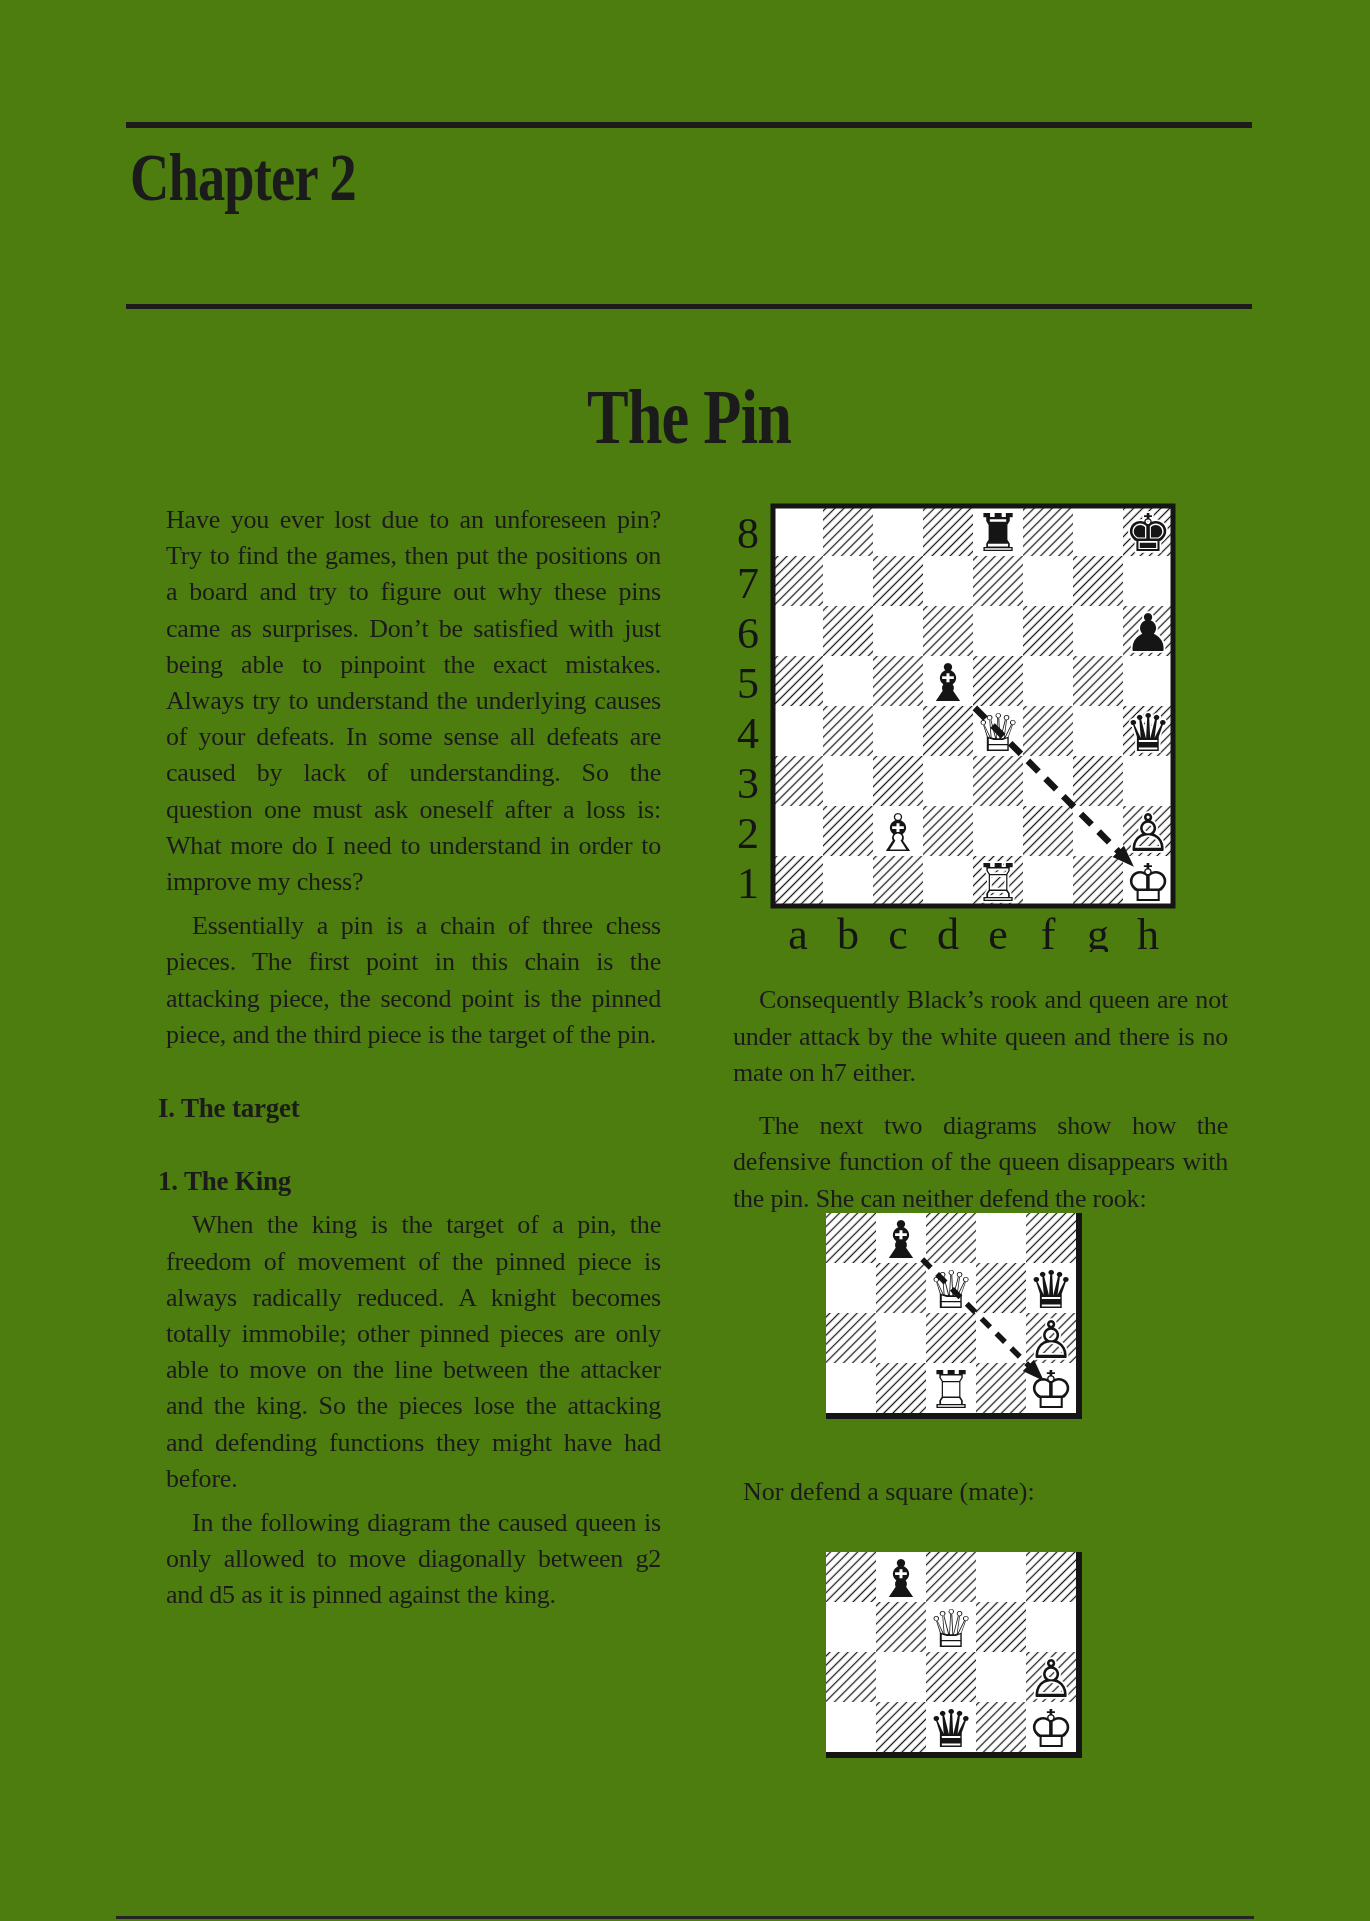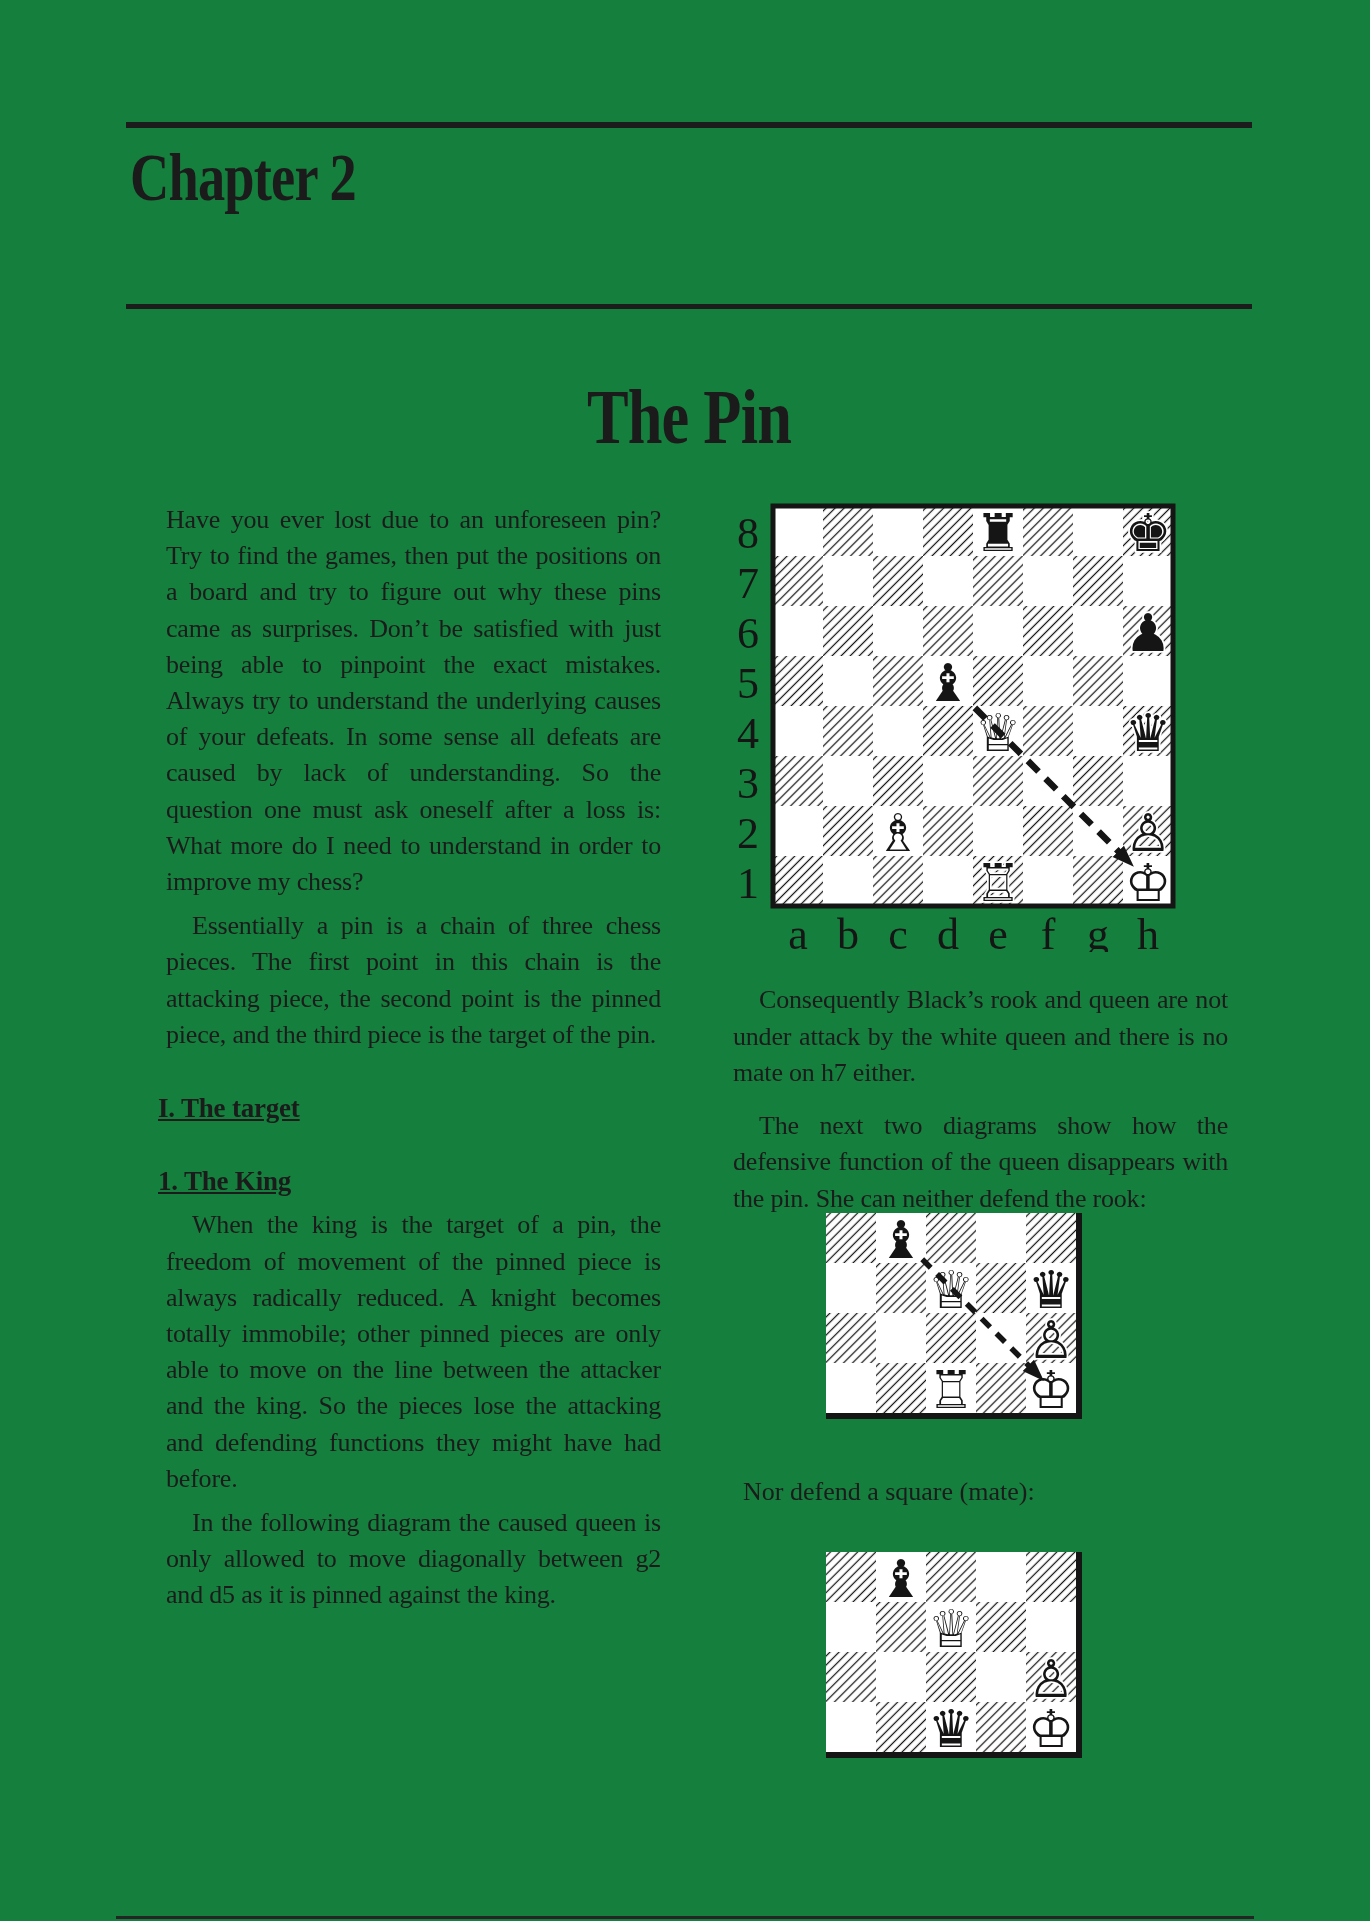--- a/index.html
+++ b/index.html
@@ -1,32 +1,32 @@
 <!DOCTYPE html>
 <html><head>
 <meta charset="utf-8">
 <style>
   html,body { margin:0; padding:0; background:#fff; }
-  .page { position:relative; width:1370px; height:1921px; background:#15803d;
+  .page { position:relative; width:1370px; height:1921px; background:#4d7c0f;
           font-family:"Liberation Serif", serif; color:#1b1b1b; overflow:hidden; }
   .rule { position:absolute; left:126px; width:1126px; background:#1c1c1c; }
   .rule-top { top:122px; height:6px; }
   .rule-bottom { top:304px; height:5px; }
   .chapter { position:absolute; left:130px; top:138px; margin:0; font-size:68px; font-weight:bold;
              letter-spacing:-1px; transform:scaleX(0.80); transform-origin:0 0; white-space:nowrap; }
   .title { position:absolute; left:126px; top:372px; width:1126px; margin:0; text-align:center;
            font-size:78px; font-weight:bold; letter-spacing:-1px; transform:scaleX(0.80);
            transform-origin:50% 0; }
   .col-left { position:absolute; left:158px; top:494px; width:511px;
               font-size:26px; line-height:36.2px; text-align:justify;
               letter-spacing:-0.2px; }
   .para { margin:8px; }
   .indent { text-indent:26px; }
   .gap { margin-top:37px; }
-  h3.sec { margin:37px 0 0 0; font-size:27px; font-weight:bold; line-height:36.2px;text-decoration:underline; }
+  h3.sec { margin:37px 0 0 0; font-size:27px; font-weight:bold; line-height:36.2px; }
   h3.sec.sub { }
   .rc-text { position:absolute; left:717px; top:966px; width:527px;
              font-size:26px; line-height:36.6px; text-align:justify; letter-spacing:-0.2px; }
   .rc-text p { margin:16px; }
   .rc-caption { position:absolute; left:717px; top:1477px; width:527px;
                 font-size:26px; margin:0; text-indent:26px; }
   .diagram { position:absolute; }
   .diagram-main { left:727px; top:503px; }
   .diagram-rook { left:826px; top:1213px; }
   .diagram-mate { left:826px; top:1552px; }

